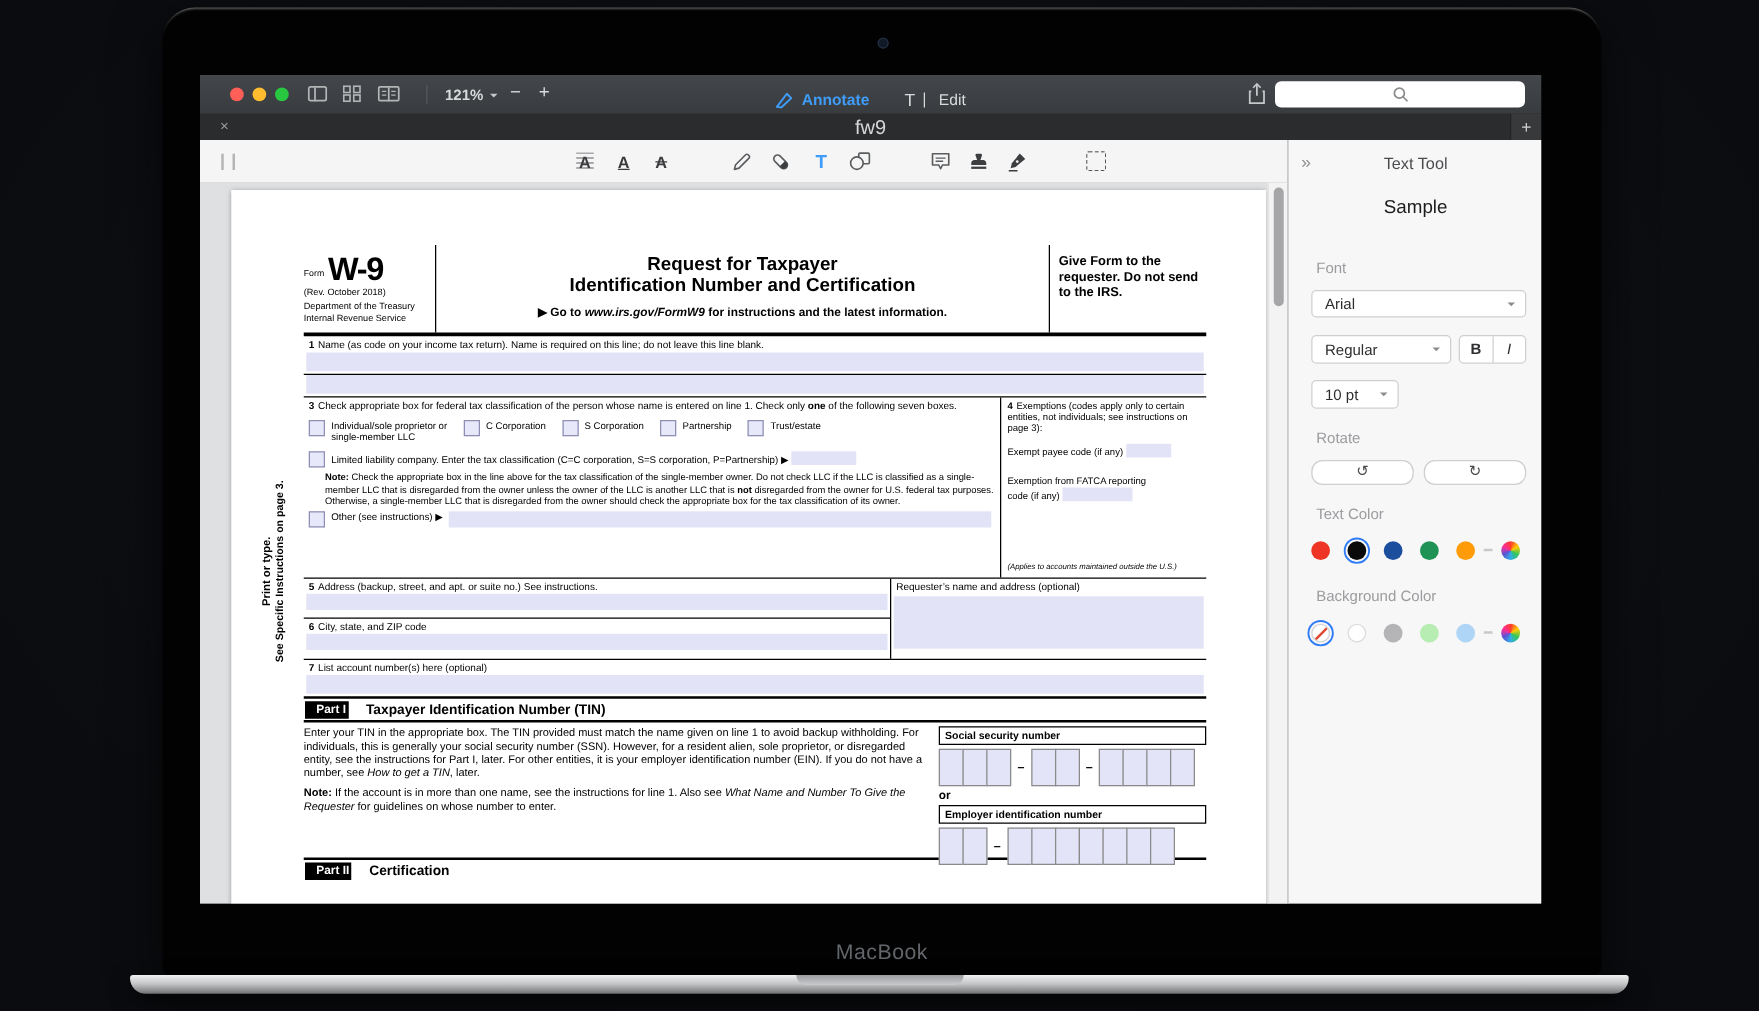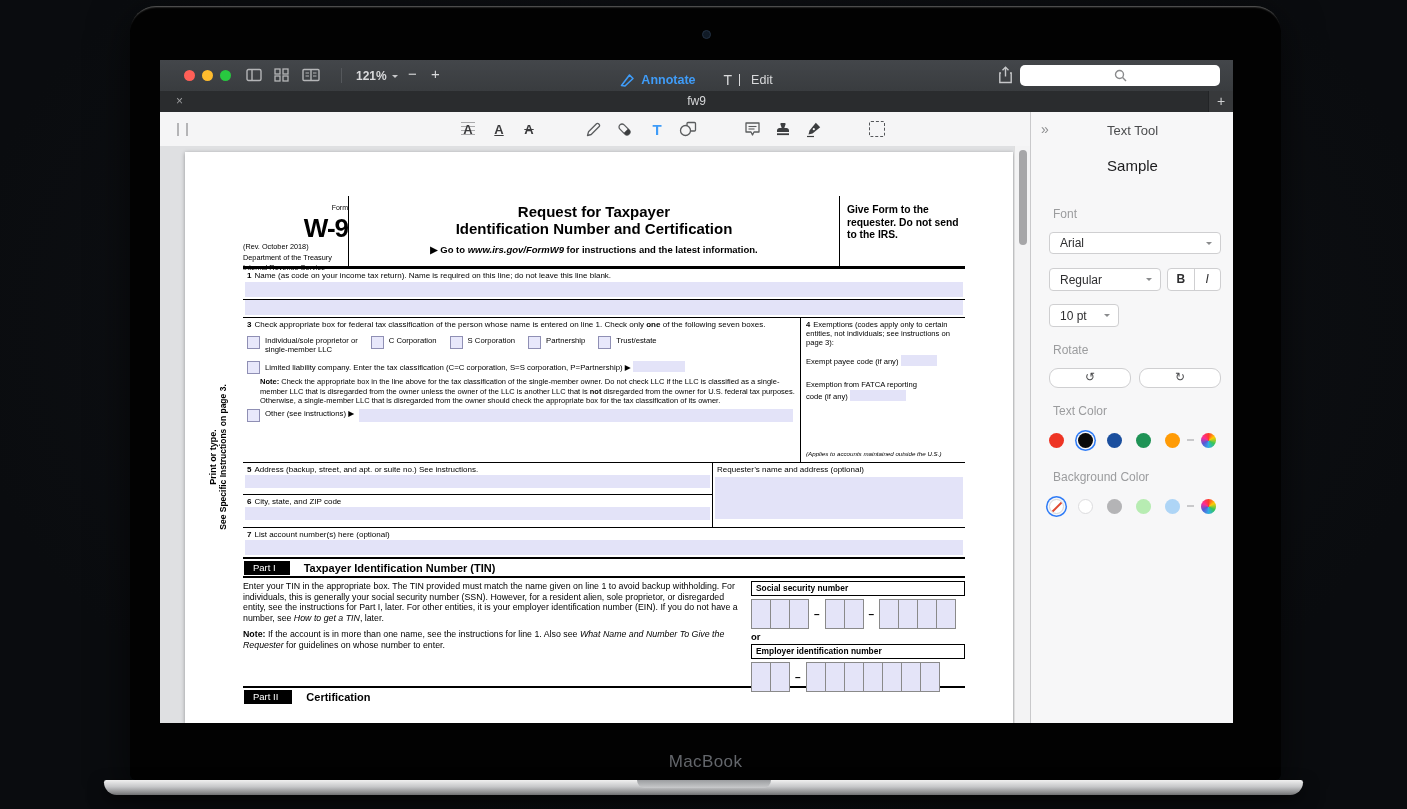--- a/index.html
+++ b/index.html
@@ -25,40 +25,40 @@
   .modes{position:absolute;left:0;right:0;top:0;height:40px;display:flex;justify-content:center;align-items:center;gap:28px;}
   .mode{display:flex;align-items:center;gap:6px;font-size:12.5px;}
   .mode.annotate{color:#3f9cf8;font-weight:bold;}
   .mode.edit{color:#d9dadc;}
   .tcaret{display:inline-block;width:1px;height:12px;background:#d9dadc;margin-left:1px;}
   .share{position:absolute;left:838px;top:6px;}
   .search{position:absolute;left:860px;top:5px;width:200px;height:21px;background:#fff;border-radius:5px;display:flex;align-items:center;justify-content:center;}
   
   .tabbar{position:absolute;left:0;top:31px;width:1073px;height:21px;background:#2a2c2e;border-bottom:1px solid #1d1e20;}
   .tab-close{position:absolute;left:16px;top:3px;color:#9c9d9f;font-size:12px;}
-  .tab-title{position:absolute;left:0;right:0;top:3px;text-align:center;color:#d6d7d9;font-size:12px;}
+  .tab-title{position:absolute;left:0;right:0;top:3px;text-align:center;color:#d6d7d9;font-size:16px;}
   .tab-add{position:absolute;right:0;top:0;width:24px;height:21px;background:#37393b;border-left:1px solid #222426;color:#cfd0d2;font-size:14px;text-align:center;line-height:20px;}
   
   .annobar{position:absolute;left:0;top:52px;width:870px;height:34px;background:#f5f5f6;border-bottom:1px solid #c6c6c8;}
   .handle{position:absolute;left:17px;top:11px;width:7px;height:13px;border-left:2px solid #b5b5b7;border-right:2px solid #b5b5b7;}
   .aicon{position:absolute;top:4px;width:26px;height:26px;display:flex;align-items:center;justify-content:center;}
   .glyphA{font-weight:bold;font-size:13px;color:#3c3c3e;}
   .hl-stripes{background:repeating-linear-gradient(#a9a9ab 0 1px,transparent 1px 4px);padding:0 2px;}
   .ttool{color:#3f9cf8;font-weight:bold;font-size:15px;}
   
   .docarea{position:absolute;left:0;top:86px;width:870px;height:577px;background:#dfe0e2;overflow:hidden;}
   .scrolltrack{position:absolute;right:0;top:0;width:15px;height:100%;background:#f3f3f4;border-left:1px solid #dedede;}
   .scrollthumb{position:absolute;right:3px;top:4px;width:8px;height:95px;border-radius:4px;background:#a6a6a8;}
   .page{position:absolute;left:25px;top:6px;width:828px;height:571px;background:#fff;box-shadow:0 1px 4px rgba(0,0,0,.35);overflow:hidden;color:#000;}
   
   .form{position:absolute;left:58px;top:44px;width:722px;}
   .rot{position:absolute;left:-85px;top:295px;width:236px;text-align:center;transform:rotate(-90deg);font-size:8.5px;font-weight:bold;line-height:10px;}
   .hdr{display:flex;border-bottom:3px solid #000;height:70px;}
   .h-left{width:105px;border-right:1px solid #000;padding-top:8px;}
-  .fw{display:flex;align-items:flex-end;gap:3px;flex-direction:column;}
+  .fw{display:flex;align-items:flex-end;gap:3px;}
   .fw .small{font-size:7px;padding-bottom:3px;}
   .fw .big{font-size:26px;font-weight:bold;line-height:22px;letter-spacing:-1px;}
   .h-left .tiny{font-size:7.3px;line-height:8.6px;margin-top:2px;}
   .h-mid{flex:1;text-align:center;border-right:1px solid #000;padding-top:7px;}
   .h-mid .t1{font-size:15px;font-weight:bold;line-height:17px;}
   .h-mid .goto{font-size:9.5px;font-weight:bold;margin-top:7px;}
   .h-right{width:118px;font-weight:bold;font-size:10.3px;line-height:12.5px;padding:8px 0 0 7px;}
   .row{border-bottom:1px solid #000;}
   .rlabel{font-size:8px;padding:2px 0 1px 4px;line-height:9.5px;}
   .rlabel b{margin-right:3px;}
@@ -79,21 +79,21 @@
   .exrow{margin-top:7px;}
   .fatca{margin-top:14px;}
   .fatcanote{position:absolute;left:5px;right:2px;bottom:4px;font-size:6.2px;font-style:italic;line-height:7.4px;}
   .r56{display:flex;border-bottom:1px solid #000;height:64px;}
   .c56l{flex:1;}
   .row5{border-bottom:1px solid #000;height:31px;}
   .req{width:252px;border-left:1px solid #000;padding:0;}
   .reqfield{height:42px;background:#e3e3f8;margin:2px 2px 0 2px;}
   .r7{border-bottom:2.5px solid #000;}
   .partbar{display:flex;align-items:center;height:17px;border-bottom:2px solid #000;}
-  .partbox{background:#000;color:#fff;font-weight:normal;font-size:9.5px;padding:1px 14px 2px 9px;margin-left:1px;}
+  .partbox{background:#000;color:#fff;font-weight:bold;font-size:9.5px;padding:1px 2px 2px 9px;margin-left:1px;}
   .parttitle{font-weight:bold;font-size:11px;margin-left:14px;}
   .p1c{display:flex;height:105px;border-bottom:2.5px solid #000;padding-top:3px;}
   .p1left{width:498px;font-size:8.8px;line-height:10.6px;padding-right:10px;}
   .p1left .np{margin-top:6px;}
   .p1right{flex:1;}
   .tinlabel{border:1px solid #000;font-weight:bold;font-size:8.4px;padding:1px 4px 2px 4px;background:#fff;}
   .cells{display:flex;align-items:center;margin-top:3px;}
   .cgroup{display:flex;margin-left:1px;}
   .cell{width:18px;height:28px;background:#e4e4f8;border:1px solid #8a8a8a;margin-left:-1px;}
   .cdash{font-weight:bold;margin:0 5px;font-size:10px;}

